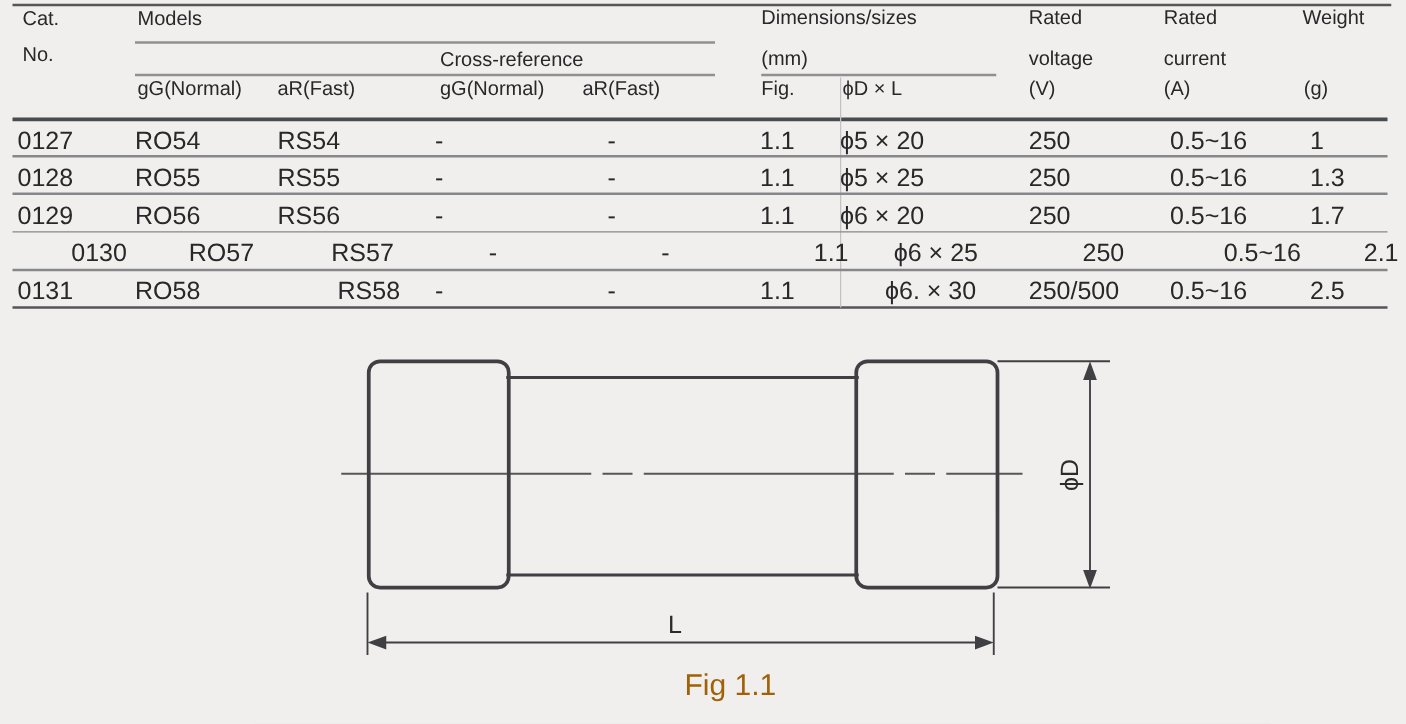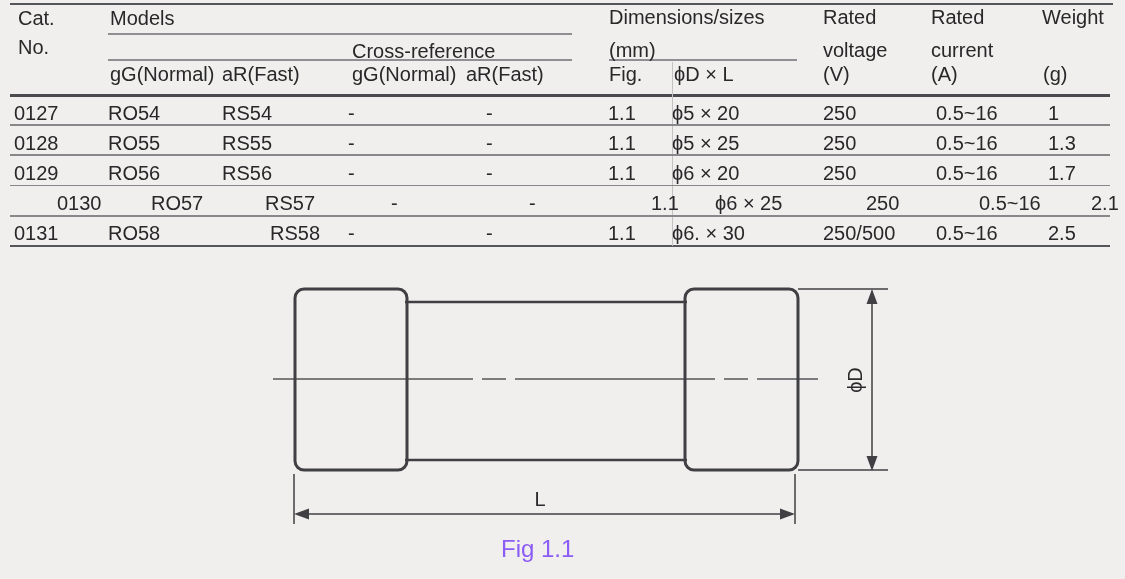--- a/index.html
+++ b/index.html
@@ -5,30 +5,30 @@
   html,body { margin:0; padding:0; background:#e8e8e6; }
   .page {
     position:relative; width:1125px; height:579px; overflow:hidden;
     background:#f0efed; color:#28282a;
     font-family:"Liberation Sans", sans-serif;
   }
   
   .rule { position:absolute; background:#55565a; }
   .rule.thin { background:#909094; height:1.5px; }
   .rule.thick { background:#4a4b4f; }
-  .htext { position:absolute; font-size:20px; line-height:1.05; white-space:nowrap; }
+  .htext { position:absolute; font-size:16px; line-height:1.05; white-space:nowrap; }
   .trow { position:absolute; left:0; width:980px; height:30px; }
   .cell { position:absolute; top:0; font-size:20px; line-height:1.05; white-space:nowrap; }
   .rowsep { position:absolute; left:10px; width:1100px; height:1.6px; background:#87888c; }
   .vline { position:absolute; width:1px; background:#c2c2c4; }
   
   svg.diagram { position:absolute; left:0; top:0; }
   svg.diagram text { font-family:"Liberation Sans", sans-serif; fill:#2b2b2d; }
-  .caption { position:absolute; left:501px; top:535px; width:120px; text-align:left;
-             font-size:24px; color:#8b5cf6; }
+  .caption { position:absolute; left:501px; top:535px; width:120px; text-align:right;
+             font-size:24px; color:#a16207; }
 </style>
 </head>
 <body>
 
 <div class="page">
 
   <div class="rule" style="left:10px; top:3px; width:1103px; height:2px;"></div>
   <div class="rule thin" style="left:108px; top:33px; width:464px;"></div>
   <div class="rule thin" style="left:108px; top:59px; width:464px;"></div>
   <div class="rule thin" style="left:609px; top:59px; width:188px;"></div>
@@ -111,21 +111,21 @@
         <div class="cell" style="left: 1048px;">2.1</div>
       </div>
       <div class="rowsep" style="top: 215.2px;"></div>
       <div class="trow" style="top: 223px;">
         <div class="cell" style="left: 14px;">0131</div>
         <div class="cell" style="left: 108px;">RO58</div>
         <div class="cell" style="left: 222px; margin-left: 48px;">RS58</div>
         <div class="cell" style="left: 348px;">-</div>
         <div class="cell" style="left: 486px;">-</div>
         <div class="cell" style="left: 608px;">1.1</div>
-        <div class="cell" style="left: 672px;">ϕ6. × 30</div>
+        <div class="cell" style="left: 708px;">ϕ6. × 30</div>
         <div class="cell" style="left: 823px;">250/500</div>
         <div class="cell" style="left: 936px;">0.5~16</div>
         <div class="cell" style="left: 1048px;">2.5</div>
       </div>
     </div>
 
   <svg class="diagram" width="1125" height="579" viewBox="0 0 1125 579">
     <g stroke="#404044" fill="none">
 
       <line x1="273" y1="379" x2="818" y2="379" stroke="#55565a" stroke-width="1.6" stroke-dasharray="200 9 24 9"></line>

